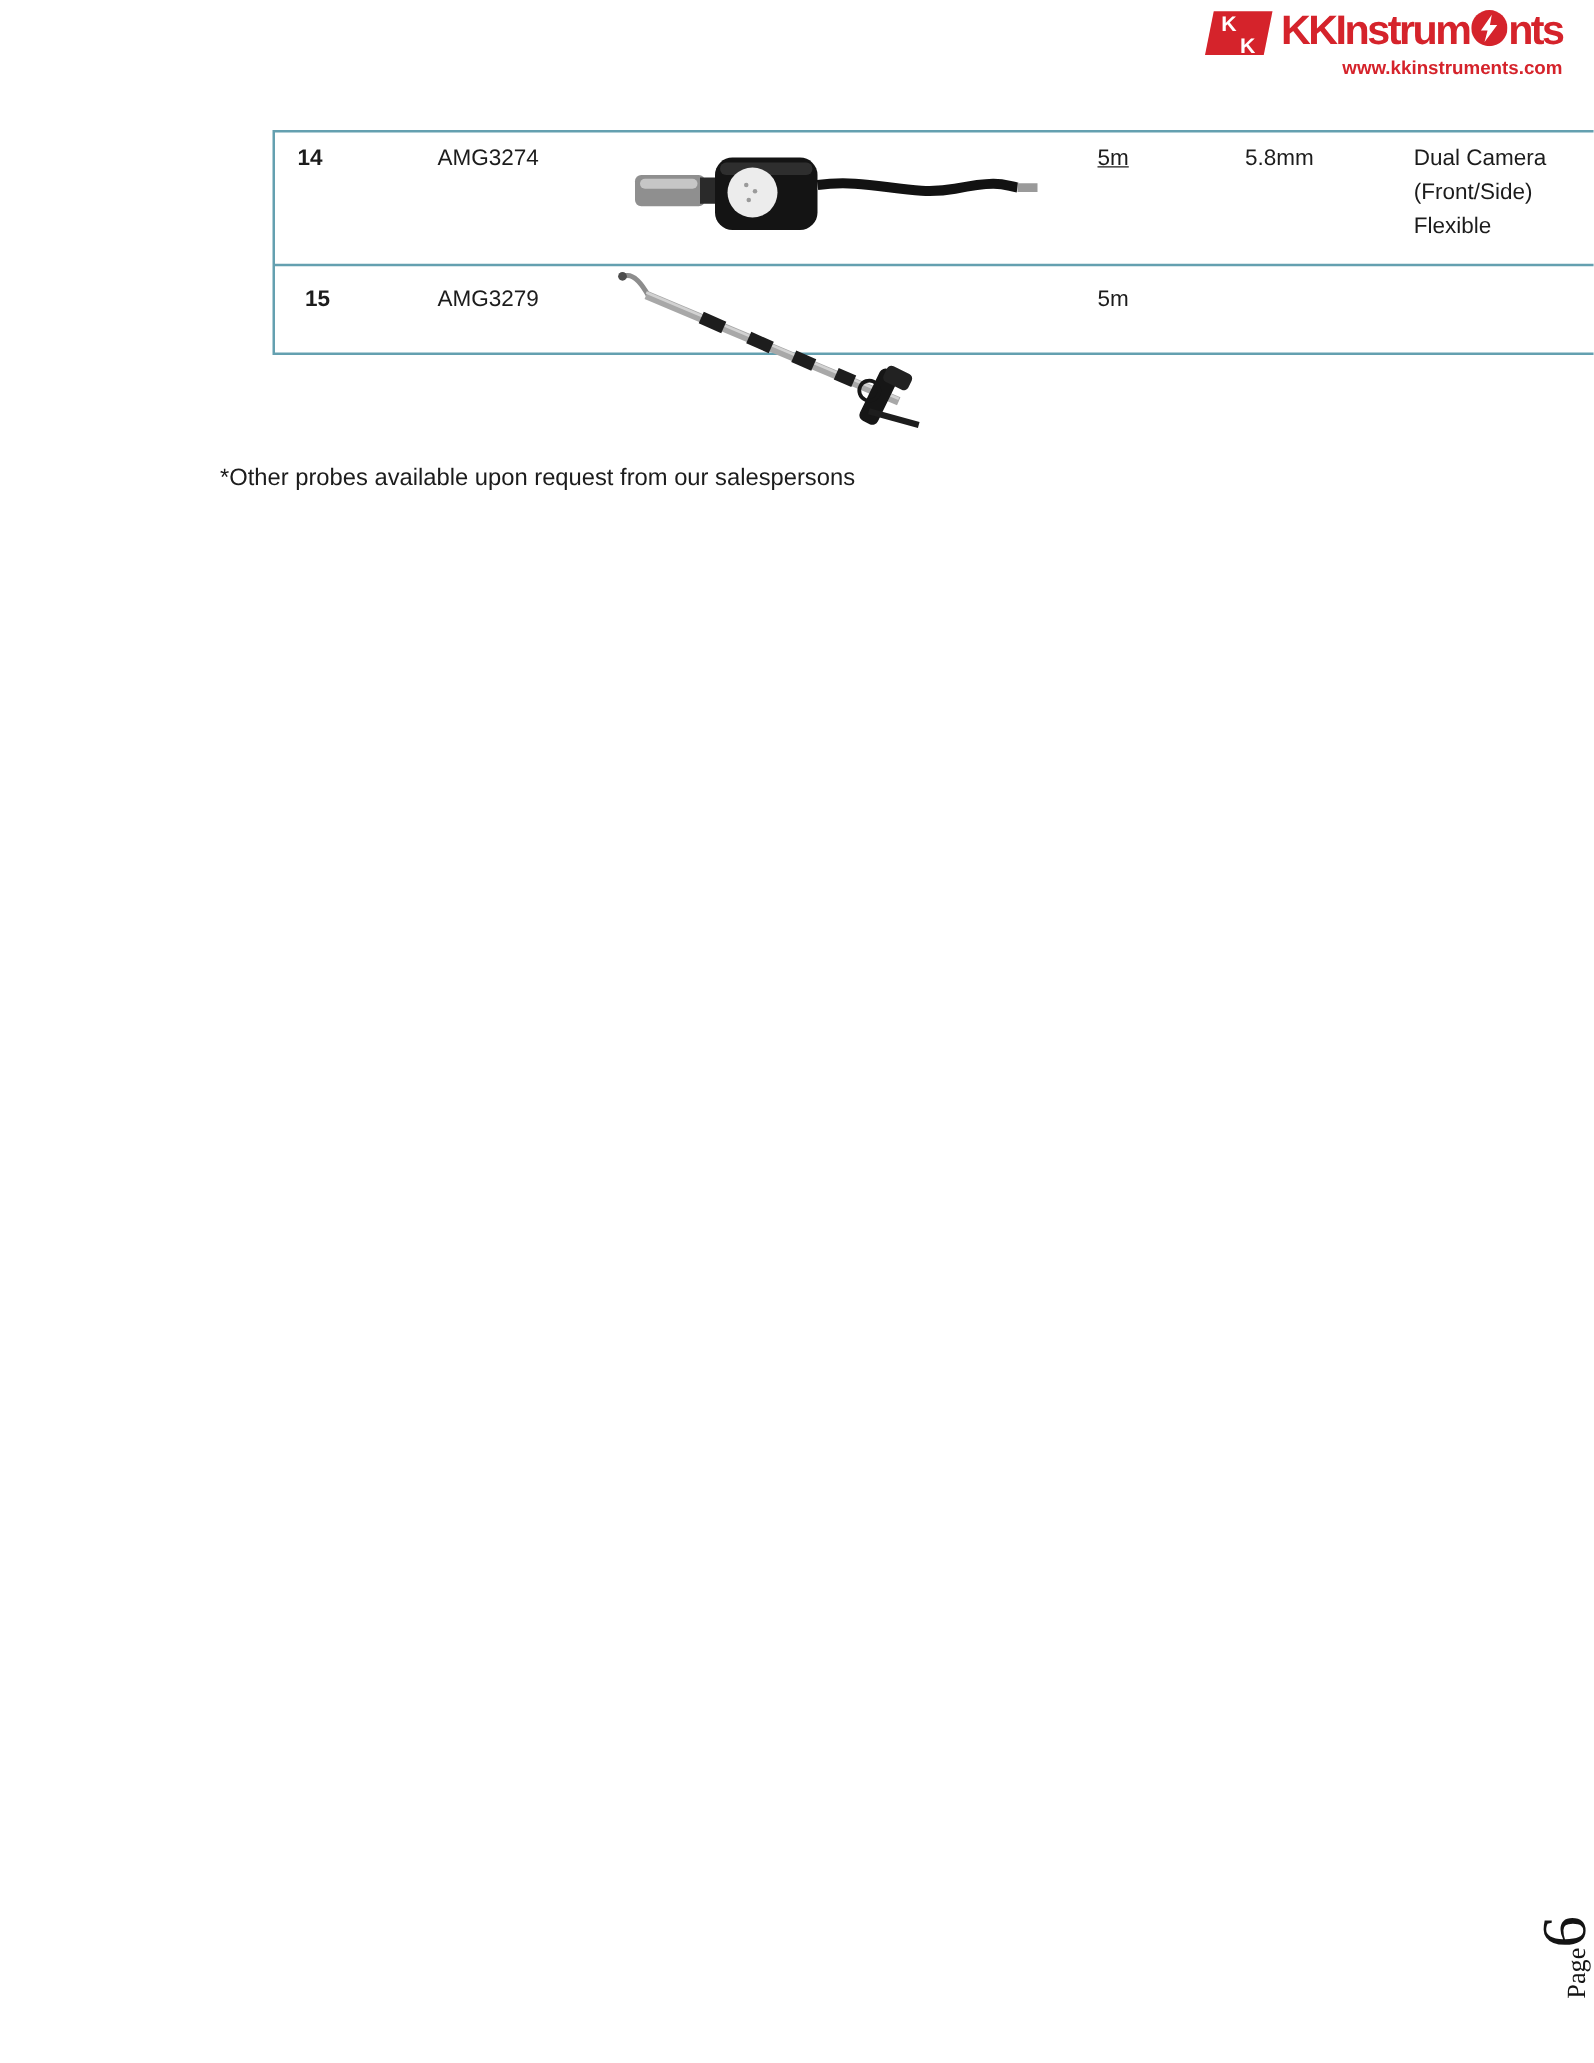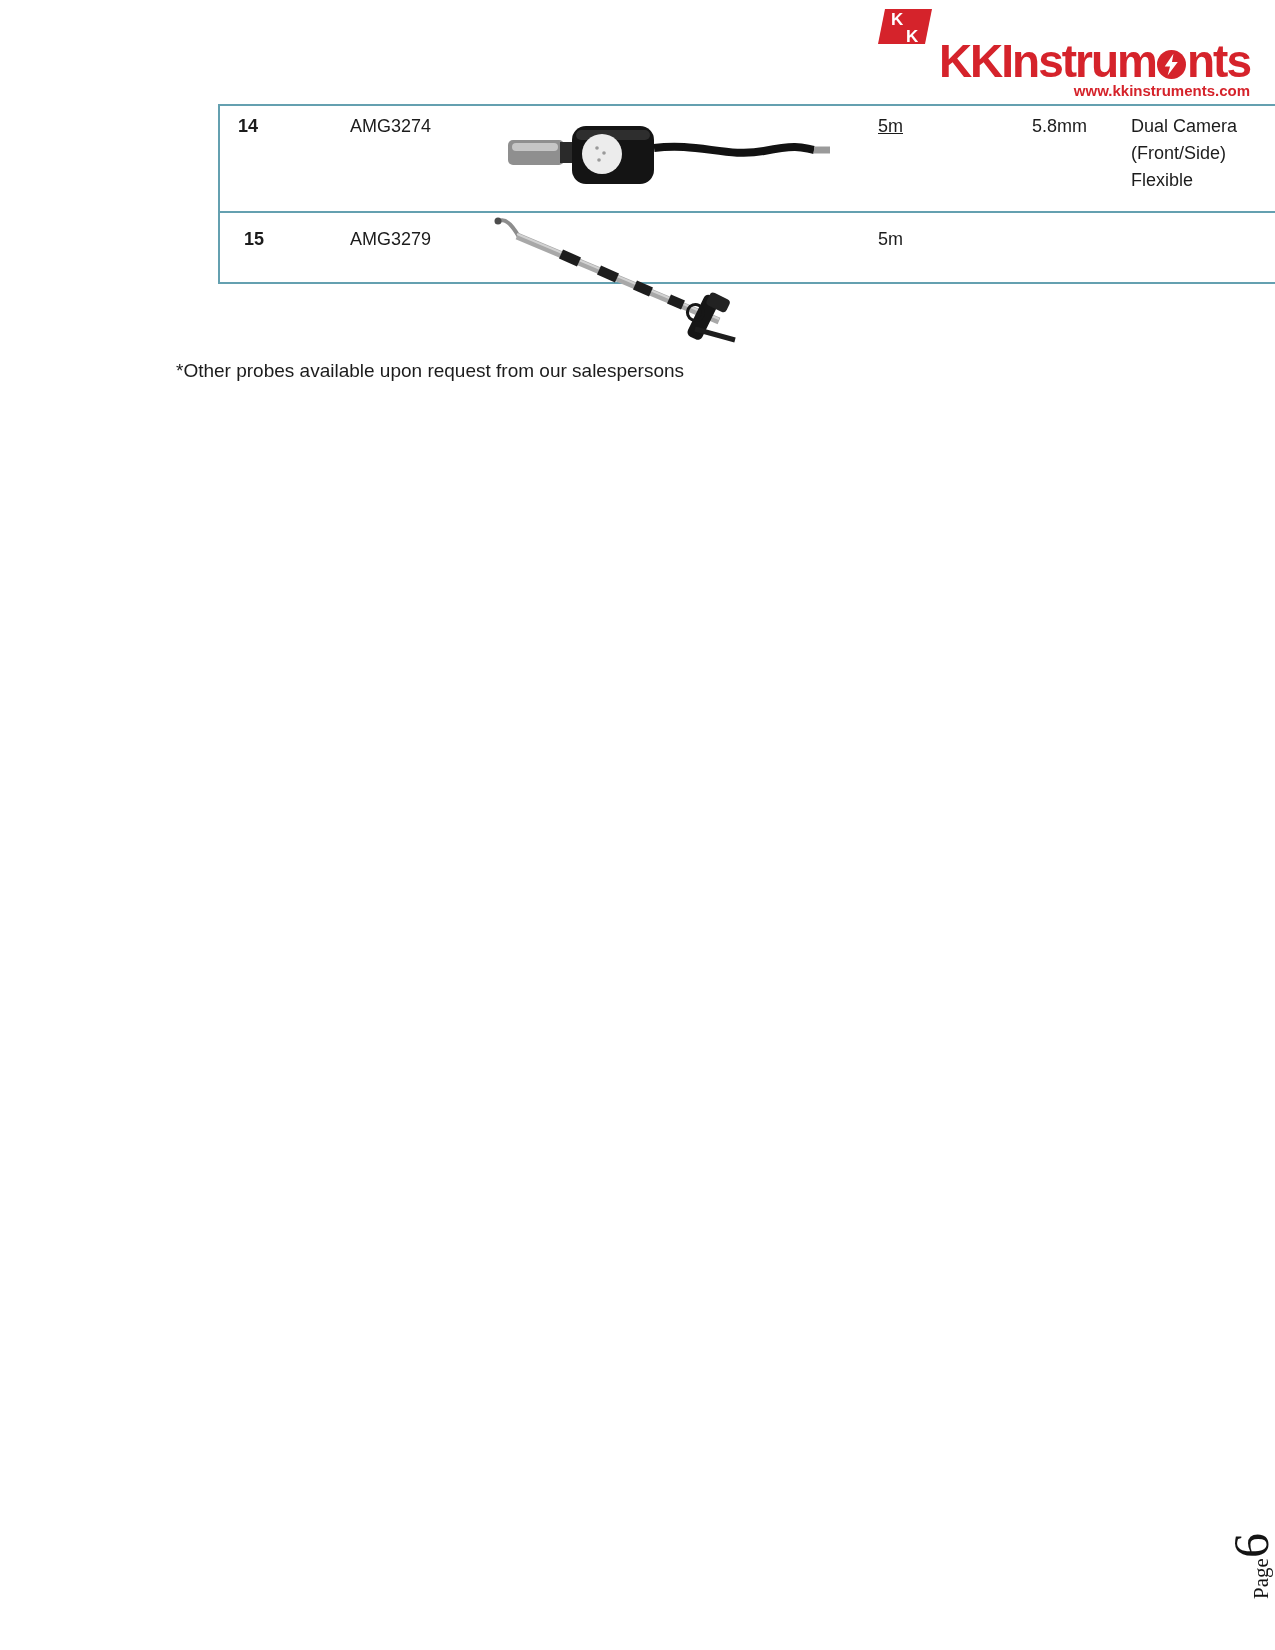--- a/index.html
+++ b/index.html
@@ -28,27 +28,26 @@
     gap: 6px;
   }
   .kk-icon { display: block; margin-top: 4px; }
   .kk-icon text {
     font-family: "Liberation Sans", sans-serif;
     font-weight: bold;
     fill: #ffffff;
     font-size: 17px;
   }
   .brand {
-    font-size: 46px;
+    font-size: 33px;
     font-weight: bold;
     letter-spacing: -2px;
     color: #d5232b;
     line-height: 40px;
     white-space: nowrap;
-    margin-top: 37px;
   }
   .bolt-circle {
     width: 29px; height: 29px;
     display: inline-block;
     vertical-align: -2px;
     margin: 0 1px;
   }
   .website {
     font-size: 15px;
     color: #d5232b;
@@ -81,35 +80,35 @@
     line-height: 27px;
     color: #1c1c1c;
     white-space: pre-line;
   }
   .cell.bold { font-weight: bold; }
   
   .r14-num   { left: 18px;  top: 7px; }
   .r14-model { left: 130px; top: 7px; }
   .r14-img   { position: absolute; left: 282px; top: 18px; }
   .r14-len   { left: 658px; top: 7px; text-decoration: underline; }
-  .r14-dia   { left: 812px; top: 7px; }
+  .r14-dia   { left: 776px; top: 7px; }
   .r14-desc  { left: 911px; top: 7px; width: 165px; }
   
   .r15-num   { left: 24px;  top: 120px; }
   .r15-model { left: 130px; top: 120px; }
   .r15-img   { position: absolute; left: 263px; top: 101px; }
   .r15-len   { left: 658px; top: 120px; }
   .r15-dia   { left: 791px; top: 120px; }
   .r15-desc  { left: 911px; top: 120px; width: 170px; }
 
   
   .footnote {
     position: absolute;
     left: 176px;
-    top: 360px;
+    top: 372px;
     font-size: 19px;
     color: #1c1c1c;
   }
 
   
   .page-number {
     position: absolute;
     left: 1206px;
     top: 1538px;
     width: 96px;

